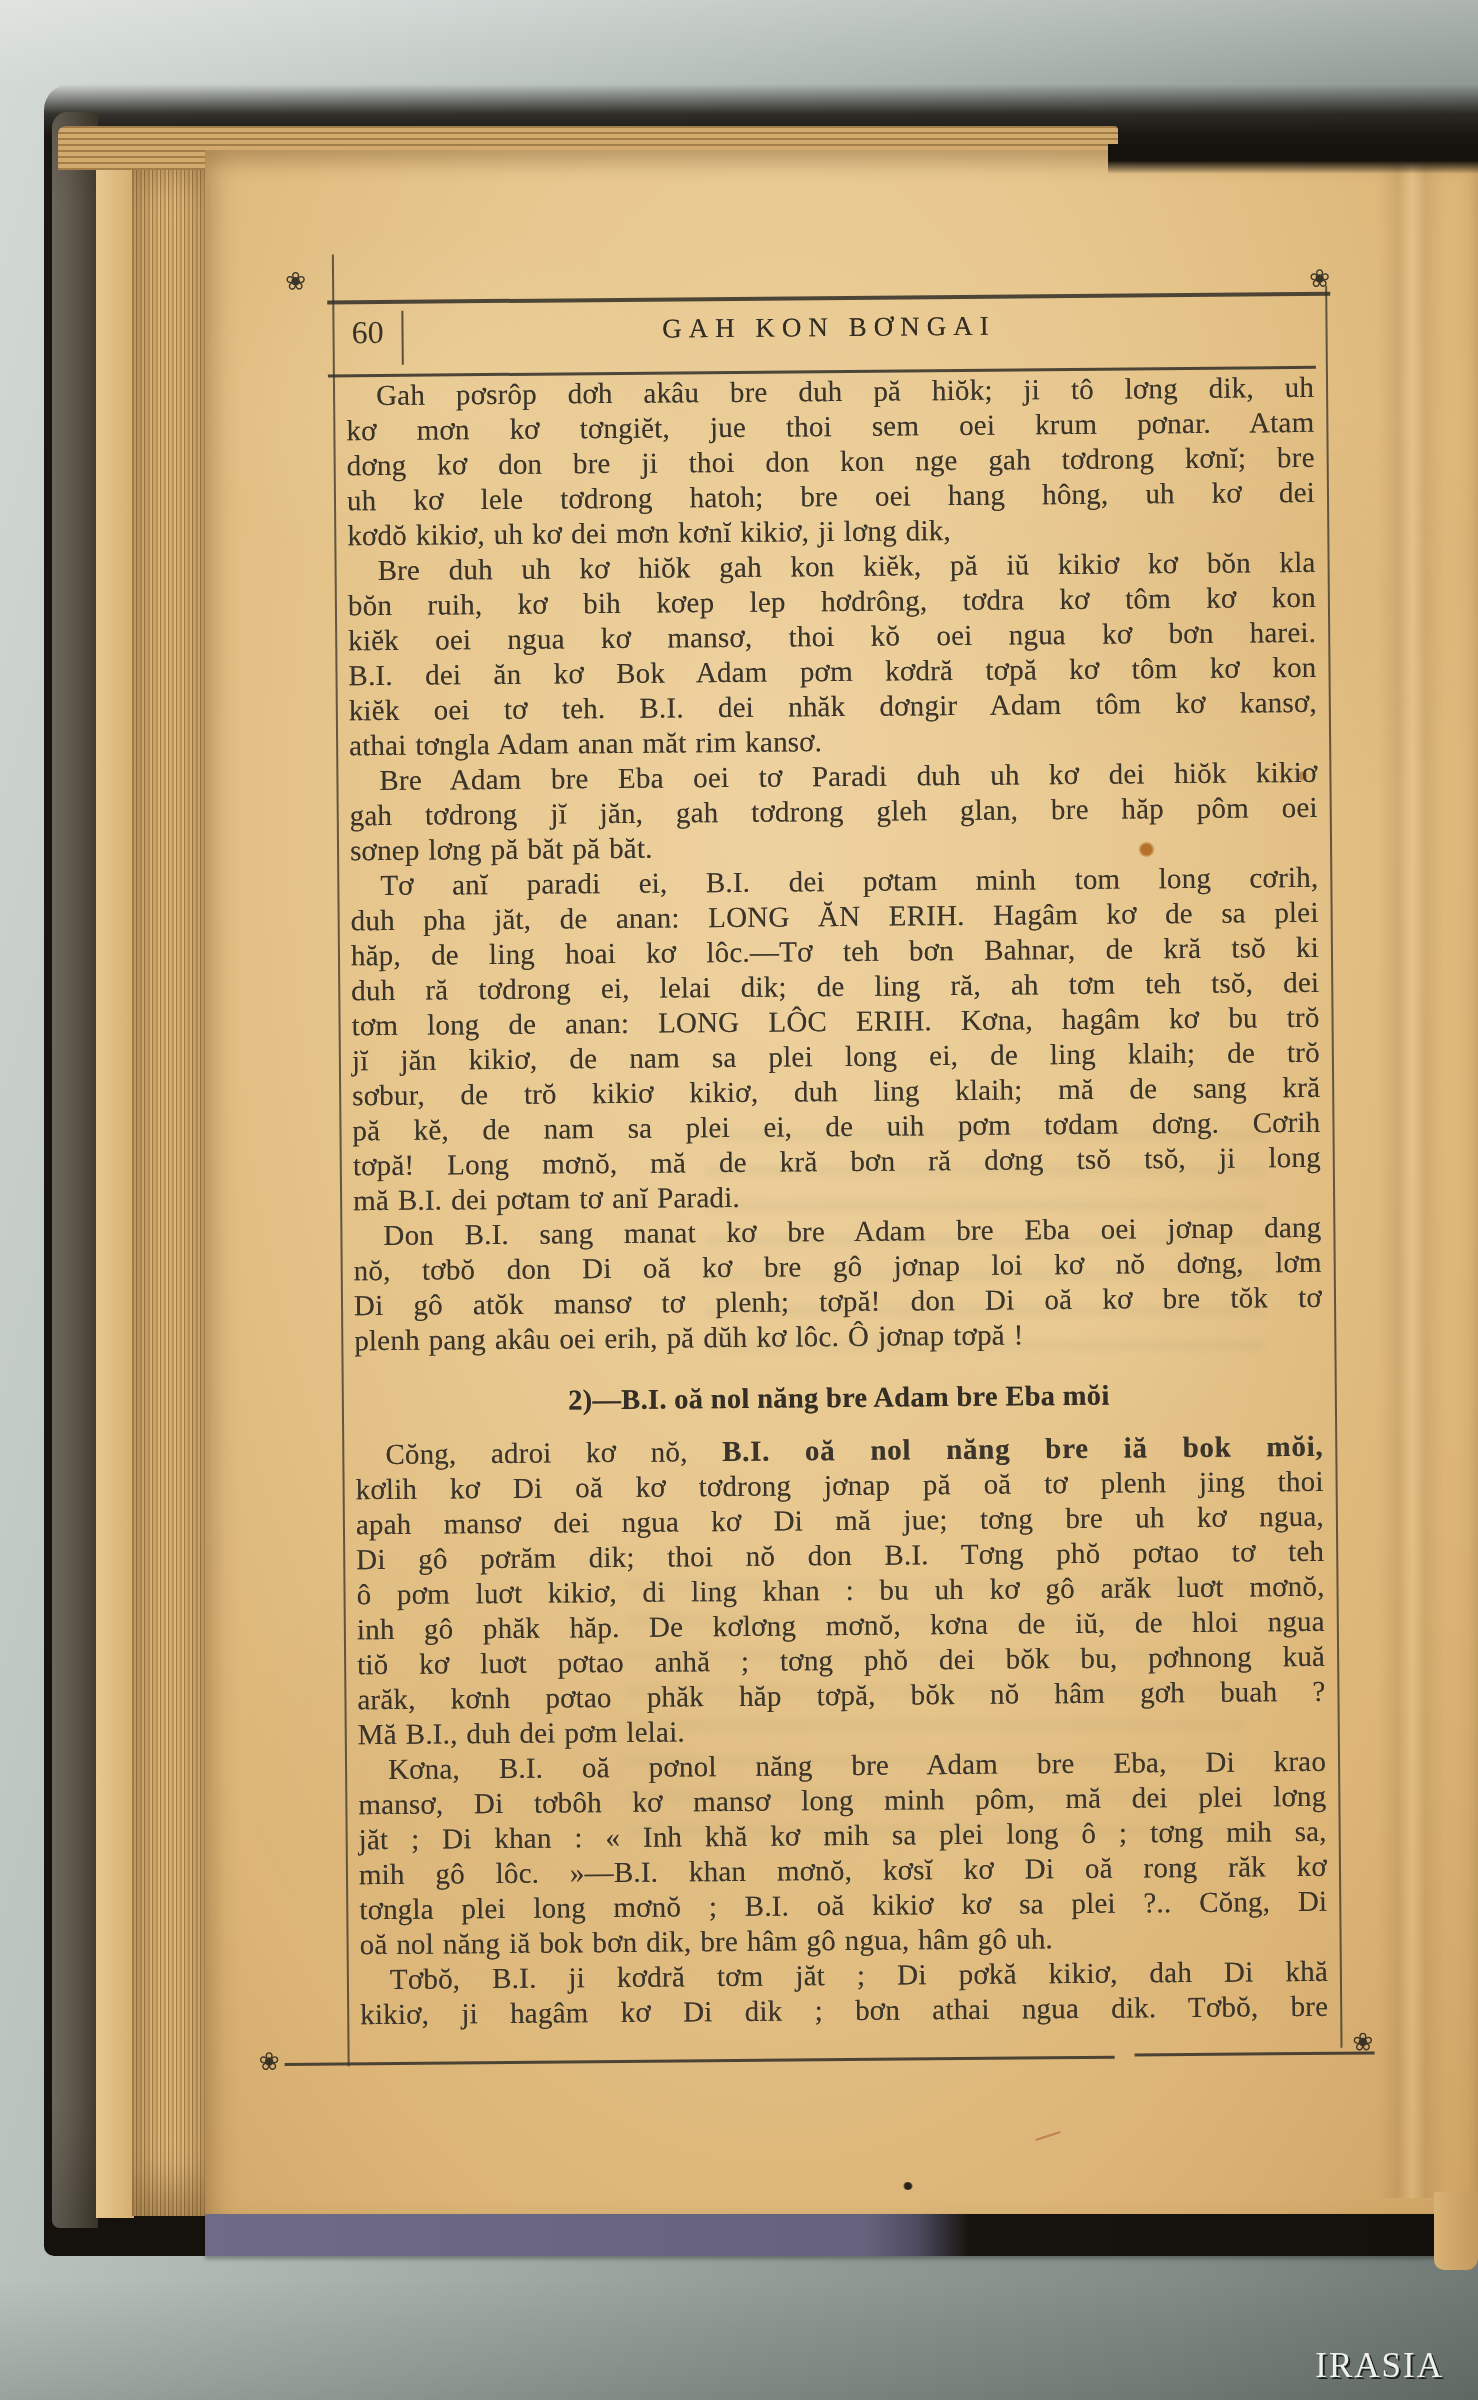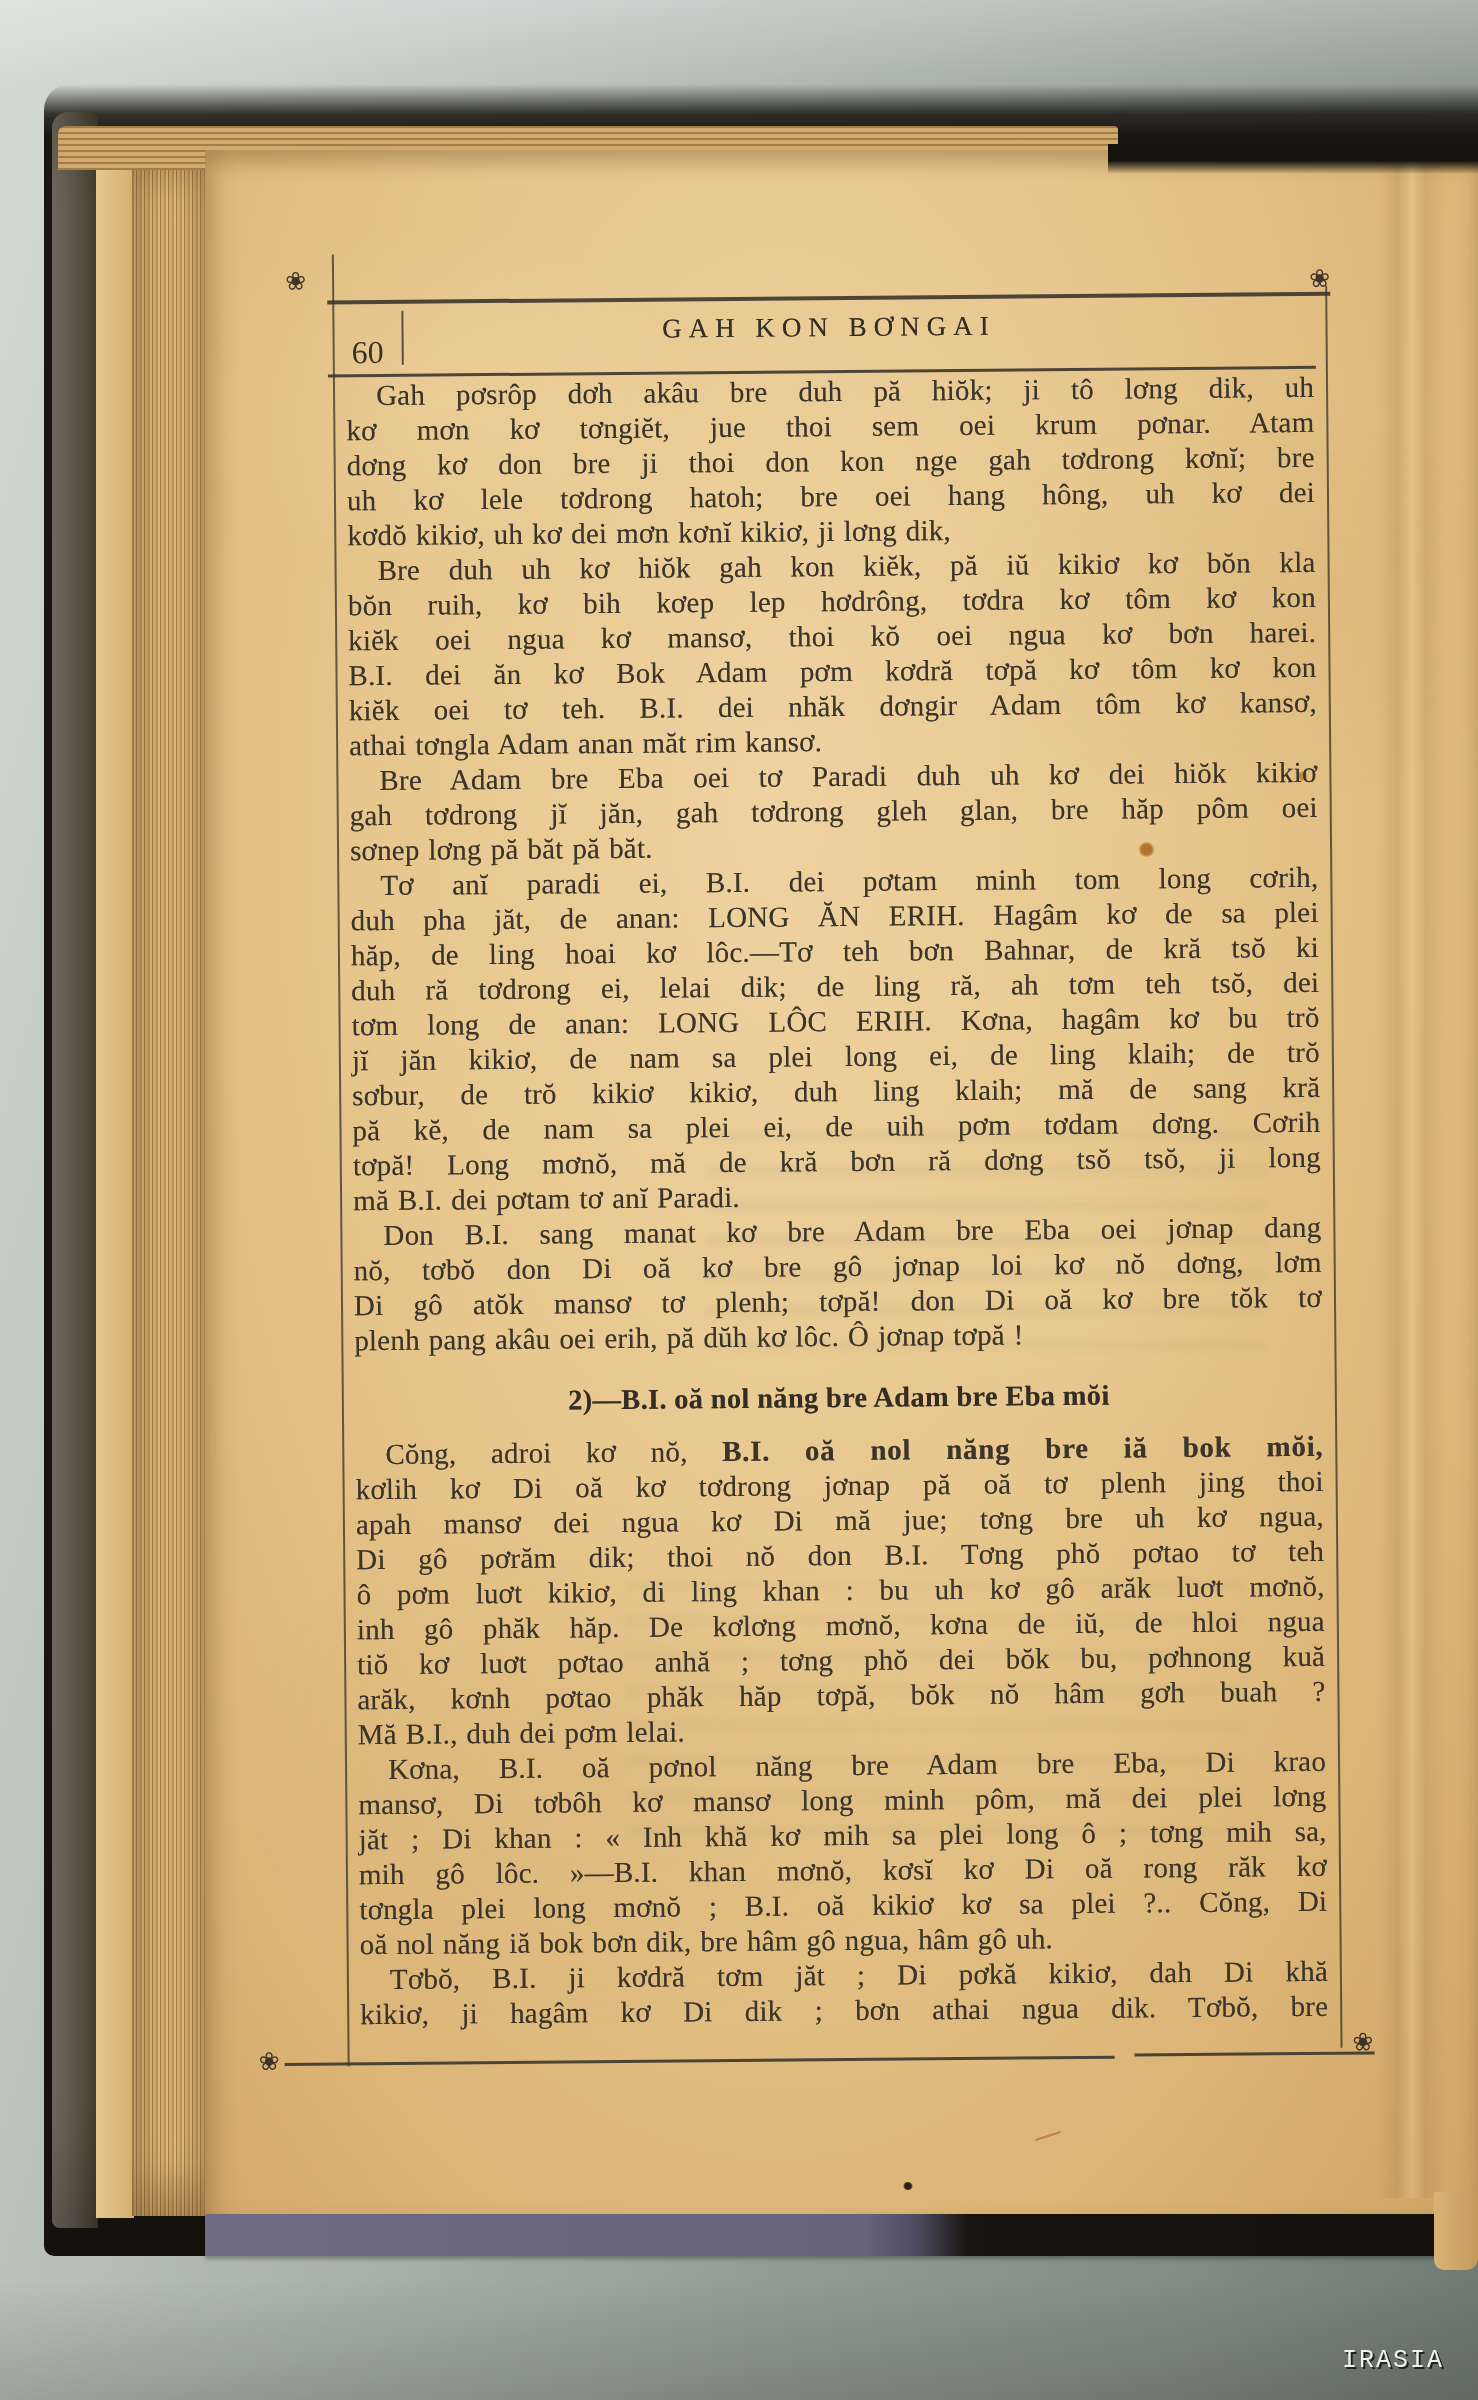--- a/index.html
+++ b/index.html
@@ -45,21 +45,21 @@
     background:repeating-linear-gradient(180deg,rgba(95,110,80,.12) 0 11px,rgba(95,110,80,0) 11px 35px);}
   .fox{position:absolute;border-radius:50%;pointer-events:none;}
   .scratch{position:absolute;pointer-events:none;}
 
   
   .frame{position:absolute;inset:0;transform:rotate(-.5deg);transform-origin:50% 50%;color:#3a342a;}
   .rule{position:absolute;background:#37322a;opacity:.88;}
   .orn{position:absolute;font-family:"DejaVu Sans",sans-serif;font-size:25px;color:#2b261e;opacity:.9;}
 
   .header-row{position:absolute;left:130px;top:152px;width:1003px;height:64px;}
-  .pagenum{position:absolute;left:24px;top:8px;font-size:32px;color:#393327;margin-top:20px;}
+  .pagenum{position:absolute;left:24px;top:8px;font-size:32px;color:#393327;}
   .hdr-divider{position:absolute;left:74px;top:5px;width:2px;height:54px;background:#37322a;opacity:.8;}
   .running-title{position:absolute;left:0;top:10px;width:100%;text-align:center;
     font-size:27px;letter-spacing:7px;color:#332d23;text-shadow:0 0 .6px rgba(51,45,35,.6);}
 
   .body{position:absolute;left:148px;top:224px;width:968px;}
   .tl{font-size:29px;line-height:35px;text-align:justify;text-align-last:justify;
     letter-spacing:.2px;word-spacing:1.5px;color:#3a342a;text-shadow:0 0 .6px rgba(58,52,42,.55);}
   .para{margin:0;}
   .para > .tl:first-child{text-indent:30px;}
   .para .tl:last-child{text-align-last:left;}
@@ -69,22 +69,22 @@
   .bold-seg{font-weight:700;letter-spacing:.7px;}
   .heading{margin:26px 0 18px;text-align:center;font-weight:700;font-size:28.5px;
     line-height:35px;letter-spacing:.3px;color:#332d24;text-shadow:0 0 .6px rgba(51,45,36,.55);}
 
   
   .band{position:absolute;left:205px;top:2214px;width:1273px;height:42px;
     background:linear-gradient(90deg,#6f6b86 0%,#66627d 52%,#4d4a60 56%,#17140f 60%,#14110d 100%);
     box-shadow:0 3px 4px rgba(0,0,0,.3);}
   .curl{position:absolute;left:1434px;top:2192px;width:44px;height:78px;border-radius:0 0 12px 10px;
     background:linear-gradient(90deg,#d9b276,#c49a5c);}
-  .watermark{position:absolute;right:34px;top:2346px;font-family:Liberation Mono, monospace;
-    font-size:25px;letter-spacing:2px;color:#eef1ee;text-shadow:2px 2px 0 #1f221e;}
+  .watermark{position:absolute;right:34px;top:2346px;font-family:Liberation Serif, serif;
+    font-size:35px;letter-spacing:2px;color:#eef1ee;text-shadow:2px 2px 0 #1f221e;}
 </style>
 </head>
 <body>
 
 <div class="canvas">
 
   <div class="cover"></div>
   <div class="cover-left"></div>
   <div class="flyleaf"></div>
   <div class="stack"></div>

